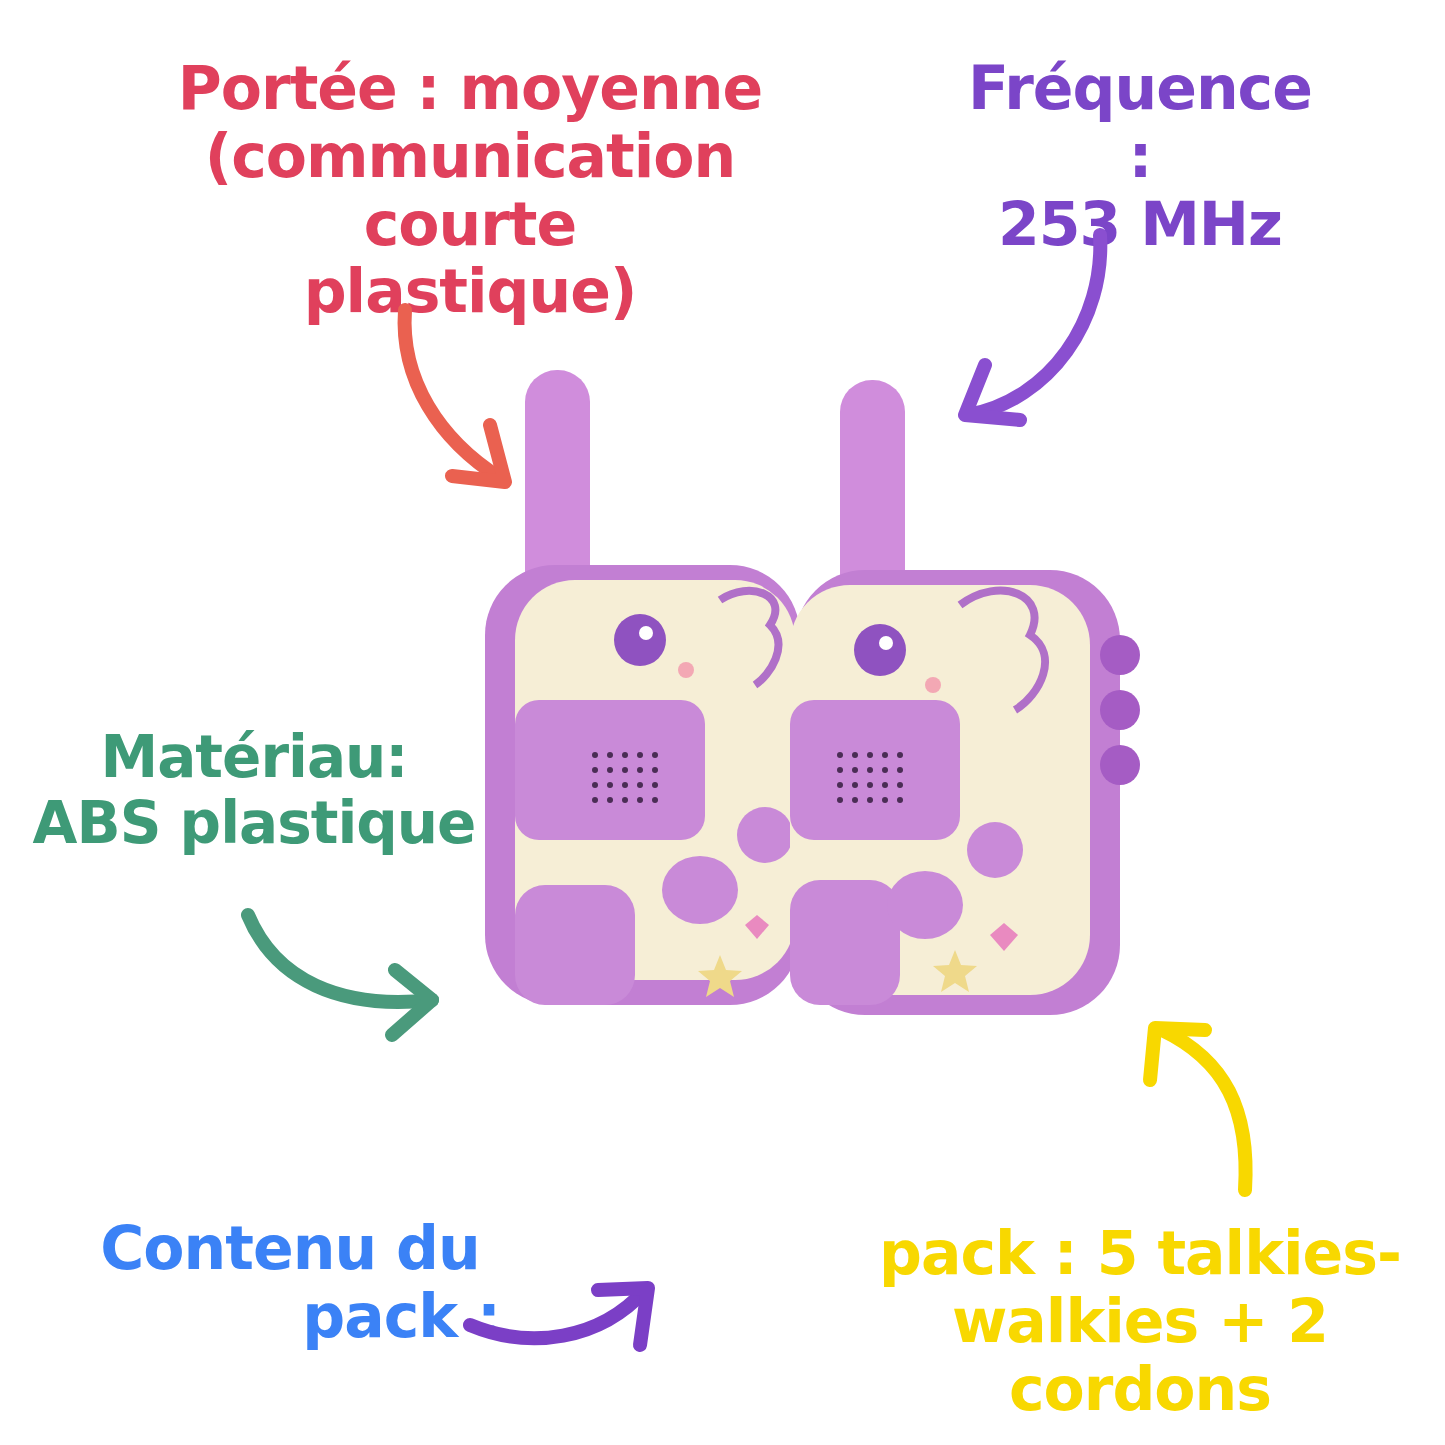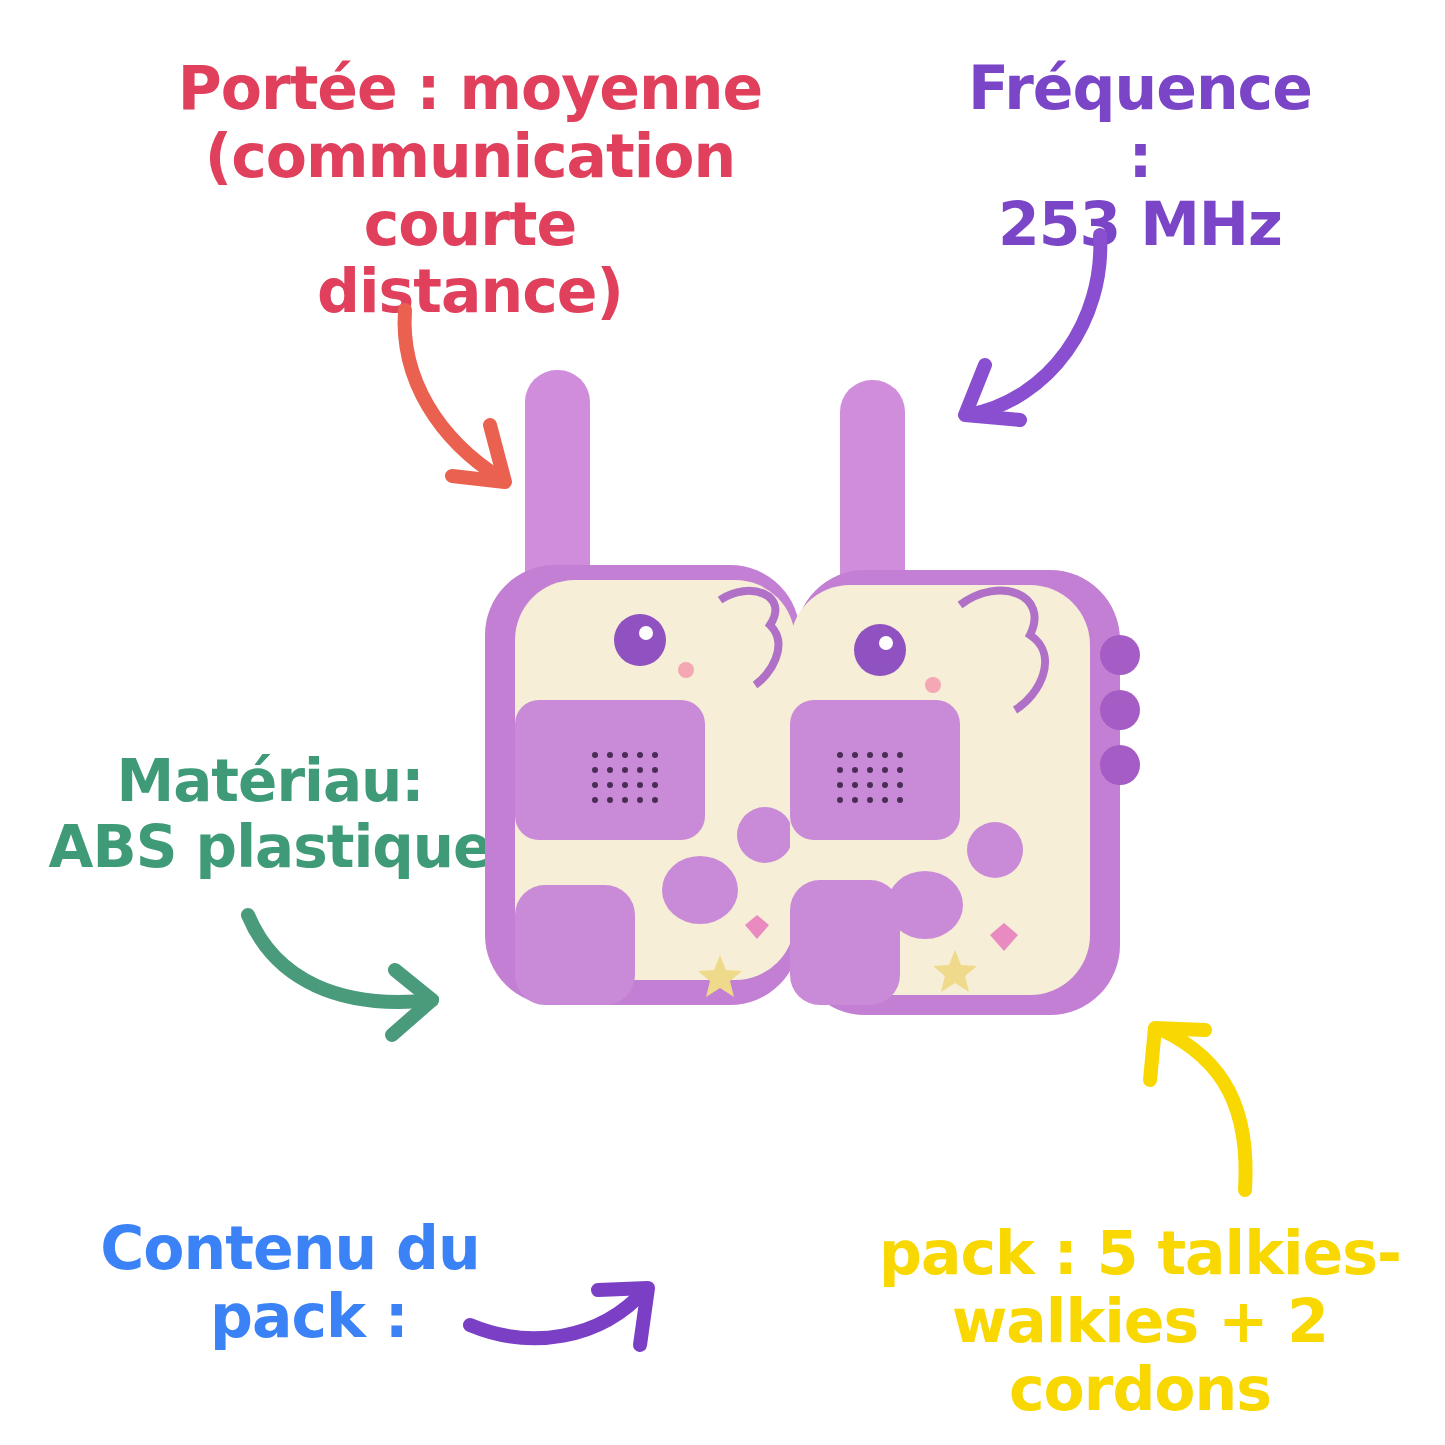--- a/index.html
+++ b/index.html
@@ -1,49 +1,49 @@
 <!DOCTYPE html>
 <html><head>
 <meta charset="utf-8">
 <style>
   html, body { margin:0; padding:0; background:#ffffff; }
   body { width:1445px; height:1445px; position:relative; overflow:hidden;
          font-family:"DejaVu Sans", sans-serif; font-weight:bold; }
   .label { position:absolute; text-align:center; line-height:1.13; font-size:60px; letter-spacing:-1px; }
   #range { left:110px; top:55px; width:720px; color:#e0405c; }
   #freq  { left:960px; top:55px; width:360px; color:#7b45c8; }
-  #mat   { left:40px; top:725px; width:460px; color:#3e9a77; font-size:58px;margin-top:24px; }
+  #mat   { left:24px; top:725px; width:460px; color:#3e9a77; font-size:58px; }
   #pack  { left:80px; top:1215px; width:420px; color:#3b82f6; }
   #pack2 { left:850px; top:1220px; width:580px; color:#f8d800; }
   svg.arrow { position:absolute; overflow:visible; }
   svg.arrow path { fill:none; stroke-width:14; stroke-linecap:round; stroke-linejoin:round; }
   #scene { position:absolute; left:470px; top:365px; width:680px; height:680px; }
 </style>
 </head>
 <body>
 
 <div class="label" id="range">
   <div>Portée : moyenne</div>
   <div>(communication courte</div>
-  <div>distance)</div>
+  <div>plastique)</div>
 </div>
 
 <div class="label" id="freq">
   <div>Fréquence :</div>
   <div>253 MHz</div>
 </div>
 
 <div class="label" id="mat">
   <div>Matériau:</div>
   <div>ABS plastique</div>
 </div>
 
 <div class="label" id="pack">
   <div>Contenu du</div>
-  <div style="text-align:left;padding-left:130px;">pack :</div>
+  <div style="text-align:right;padding-left:130px;">pack :</div>
 </div>
 
 <div class="label" id="pack2">
   <div>pack : 5 talkies-</div>
   <div>walkies + 2 cordons</div>
 </div>
 
 <svg class="arrow" style="left:0;top:0;" width="1445" height="1445">
   <path stroke="#ea6150" d="M405,310 C400,380 440,440 500,478"></path>
   <path stroke="#ea6150" d="M452,476 L505,482 L490,425"></path>

